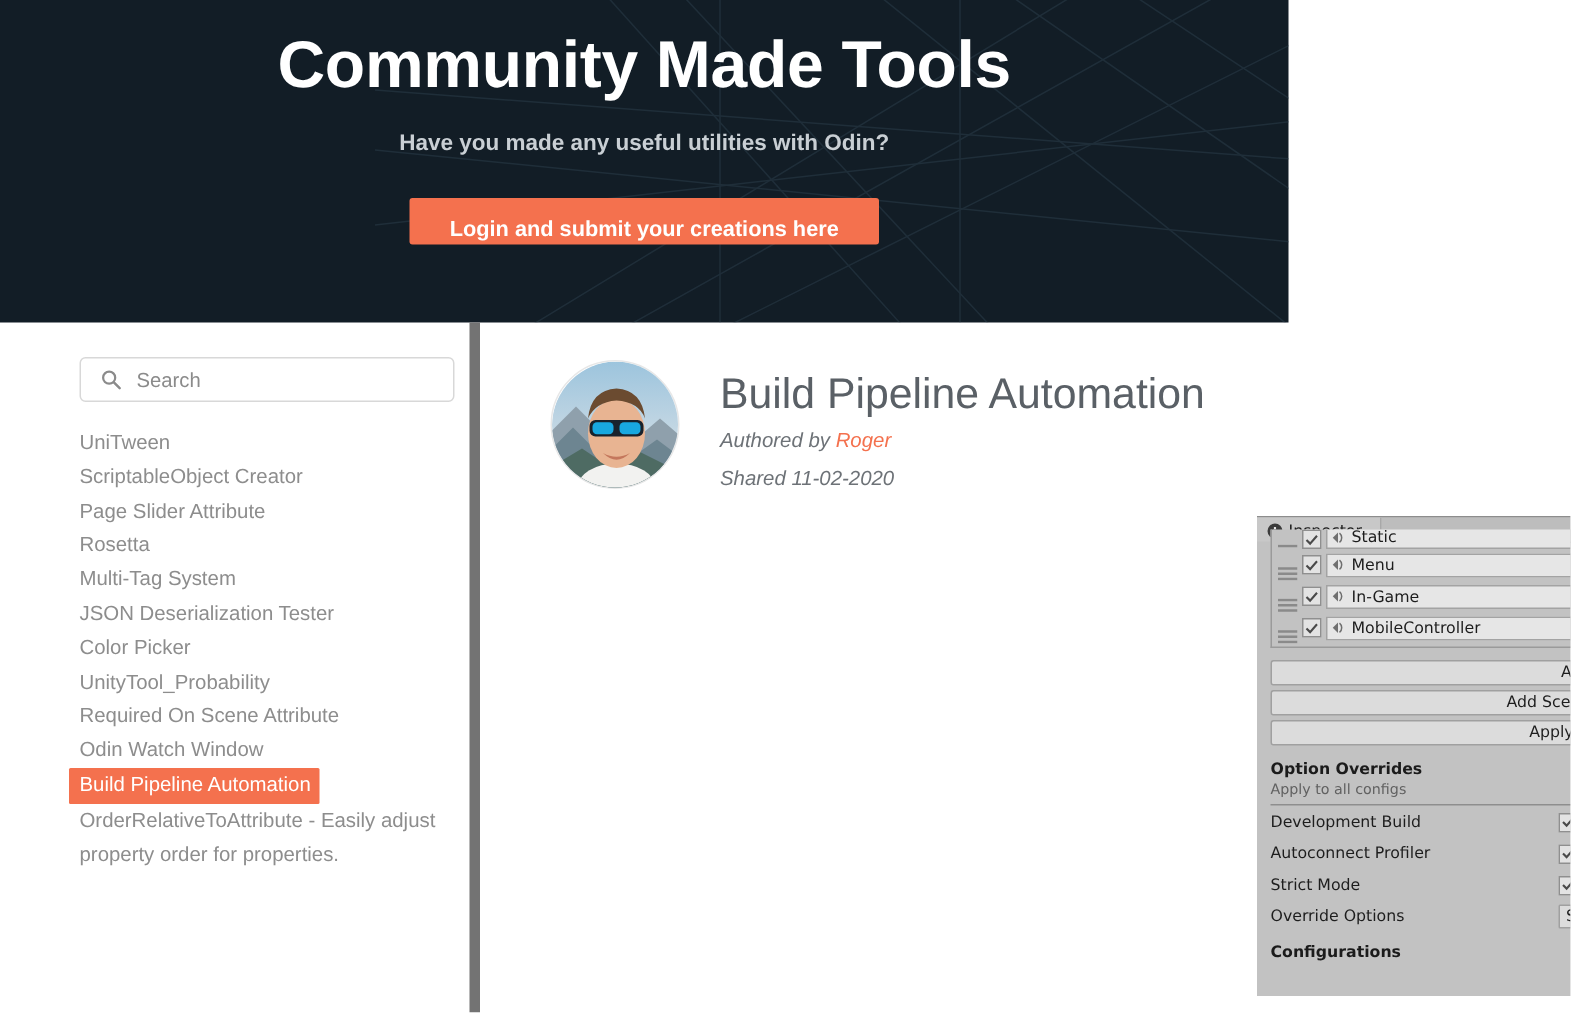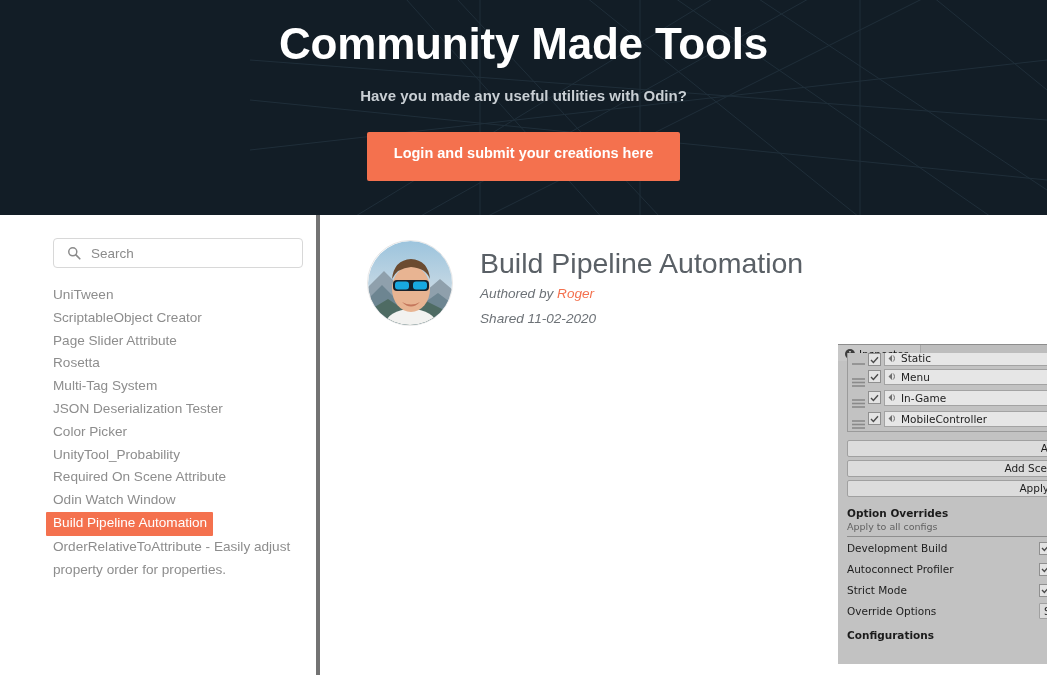--- a/index.html
+++ b/index.html
@@ -8,21 +8,21 @@
     width: 1047px;
     height: 675px;
     overflow: hidden;
     background: #ffffff;
     font-family: "Liberation Sans", sans-serif;
   }
 
   
   .hero {
     position: relative;
-    width: 1047px;
+    width: 859px;
     height: 215px;
     background: #121d26;
     overflow: hidden;
   }
   .hero-lines {
     position: absolute;
     inset: 0;
     opacity: 0.55;
     pointer-events: none;
   }
@@ -45,40 +45,40 @@
     font-weight: 700;
     color: #c9cfd4;
   }
   .hero-btn {
     display: inline-block;
     margin-top: 28px;
     background: #f4714e;
     color: #ffffff;
     font-size: 14.5px;
     font-weight: 700;
-    padding: 13px 27px 20px;
+    padding: 13px 27px 2px;
     border: none;
     border-radius: 2px;
     cursor: pointer;
     font-family: "Liberation Sans", sans-serif;
   }
 
   
   .page {
     display: flex;
     width: 1047px;
     height: 460px;
     background: #ffffff;
   }
 
   
   .sidebar {
     width: 320px;
     height: 460px;
-    border-right: 4px solid #737373;
+    border-right: 7px solid #737373;
     padding: 23px 17px 0 53px;
     overflow: hidden;
     position: relative;
   }
   .search-wrap {
     position: relative;
     width: 250px;
     height: 30px;
     margin-bottom: 16px;
   }

